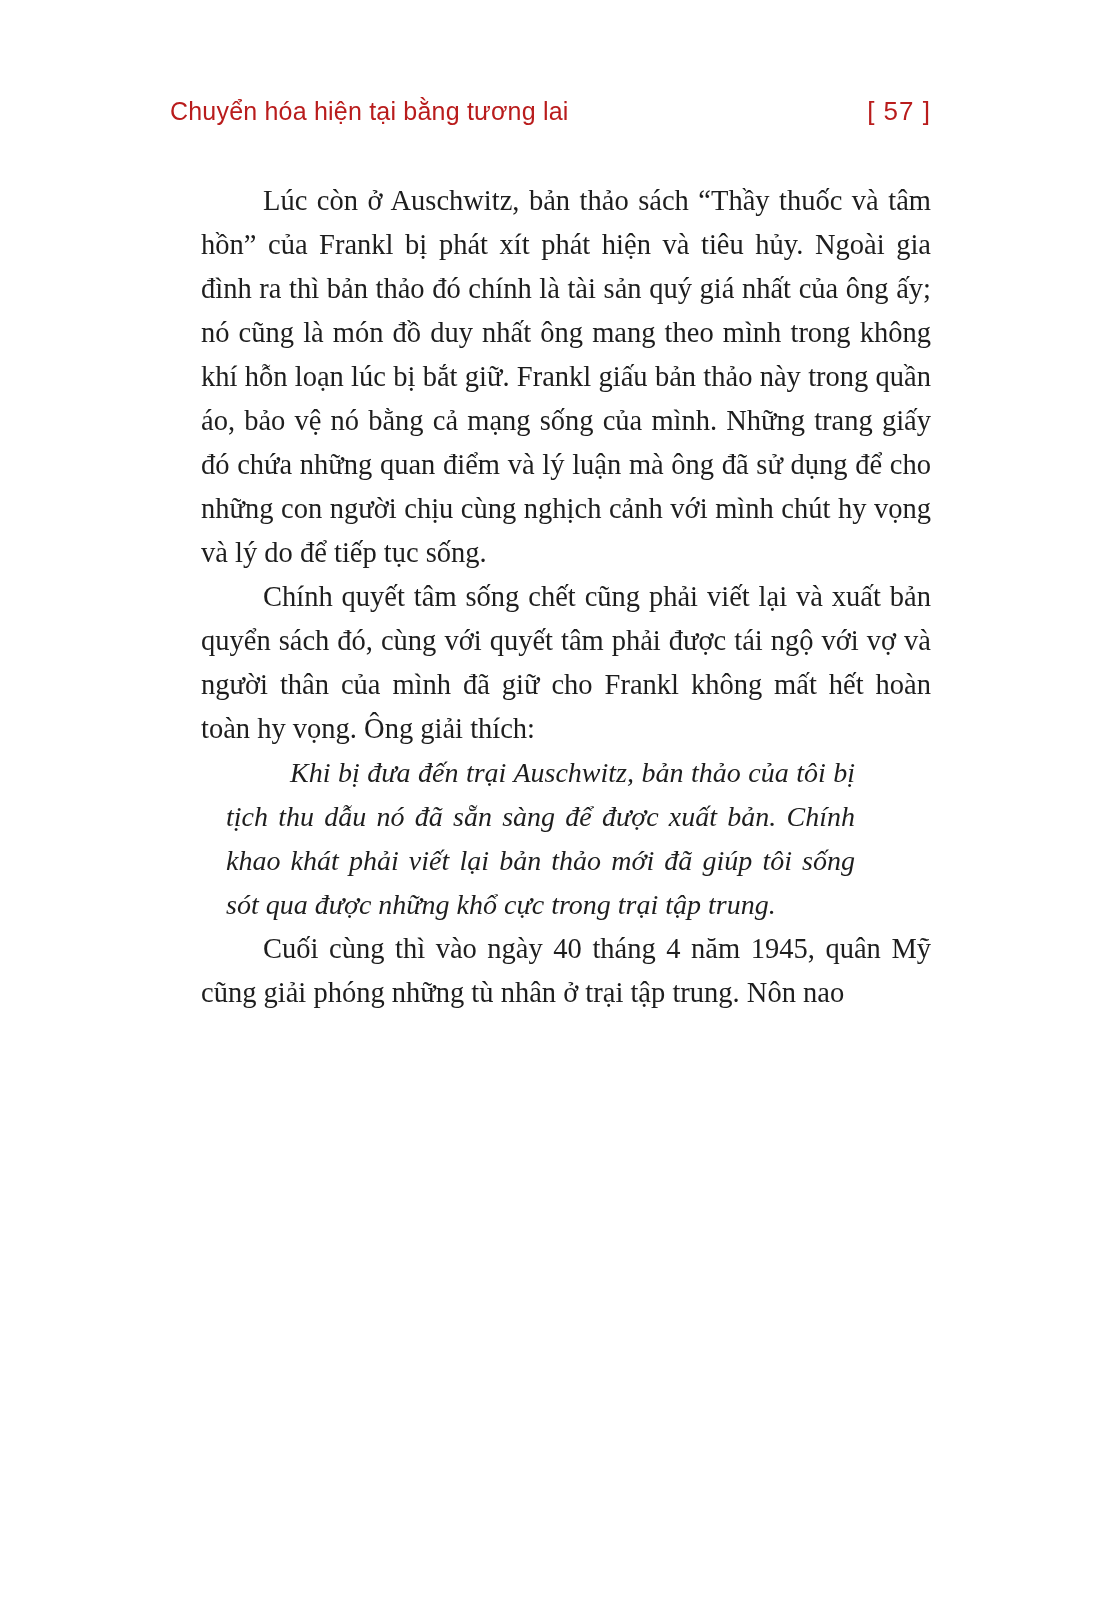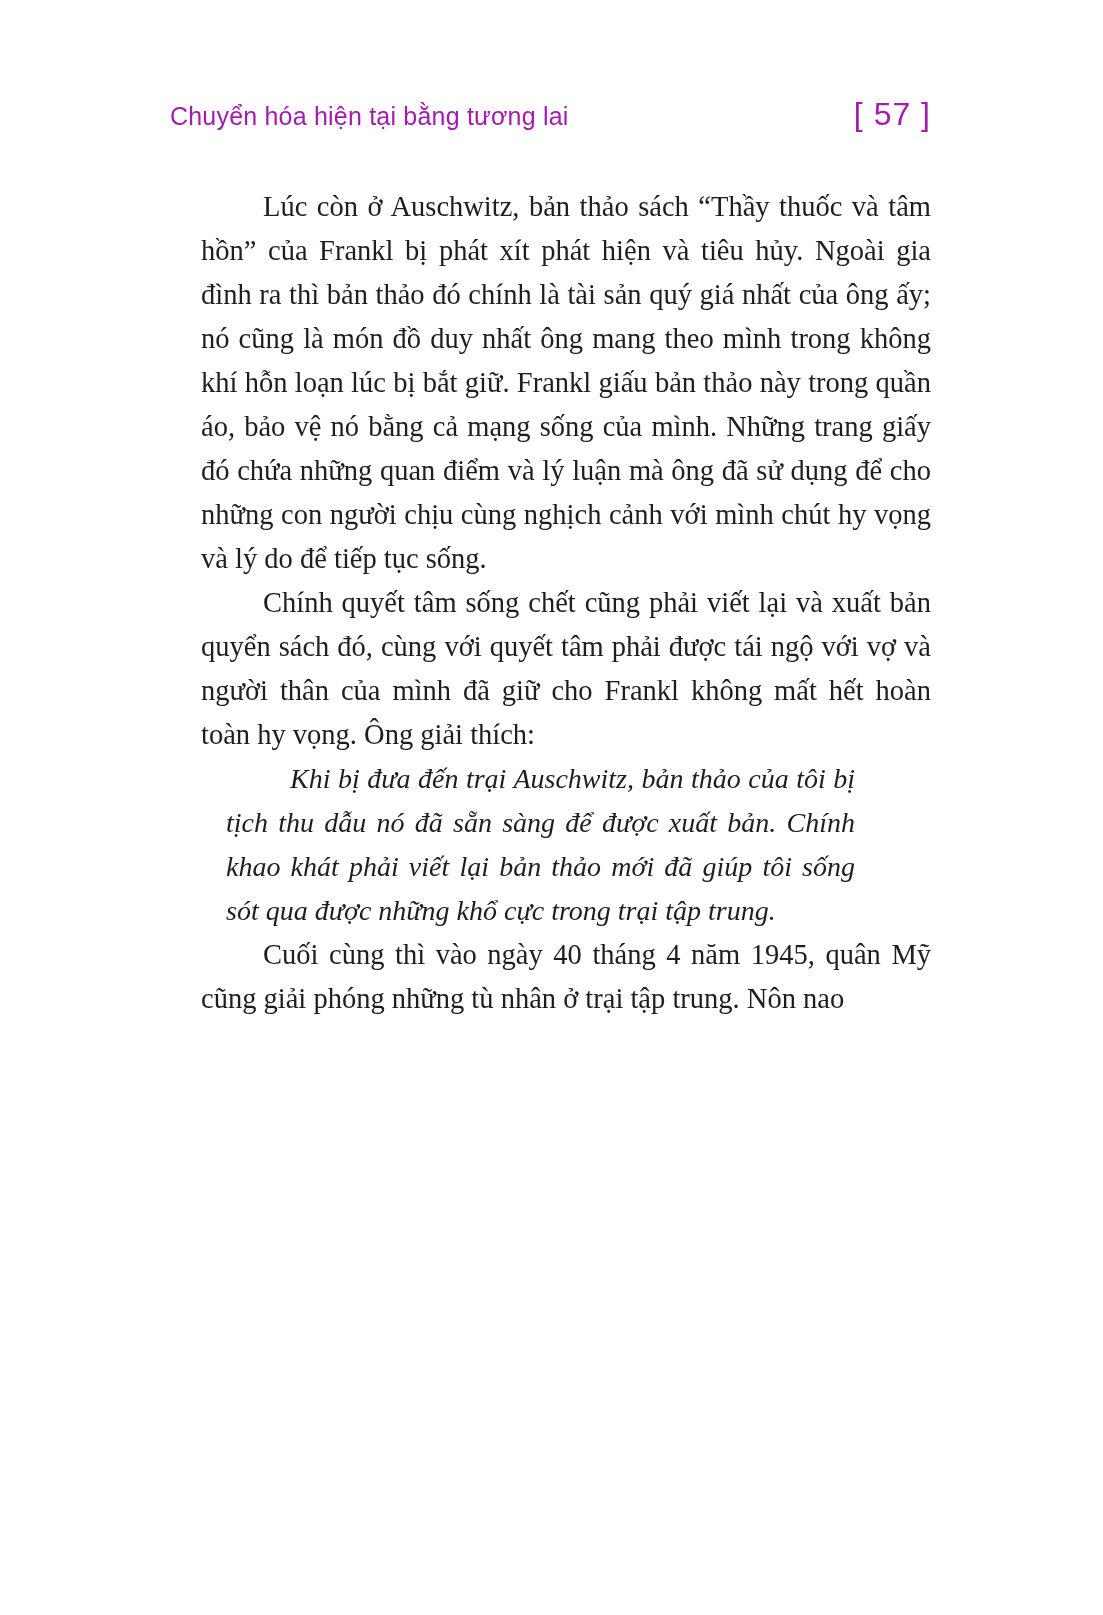--- a/index.html
+++ b/index.html
@@ -16,29 +16,29 @@
     padding: 96px 172px 0 170px;
     color: #1e1e1e;
     font-family: "Liberation Serif", serif;
     overflow: hidden;
   }
   .page-header {
     display: flex;
     justify-content: space-between;
     align-items: baseline;
     font-family: "Liberation Sans", sans-serif;
-    color: #a21caf;
+    color: #b91c1c;
   }
   .header-title {
     font-size: 25px;
     letter-spacing: 0.2px;
     font-weight: 400;
   }
   .page-number {
-    font-size: 32px;
+    font-size: 26px;
     font-weight: 400;
     letter-spacing: 1px;
   }
   .content {
     margin-top: 52px;
   }
   .content p {
     margin: 0;
     font-size: 28.5px;
     line-height: 44px;

